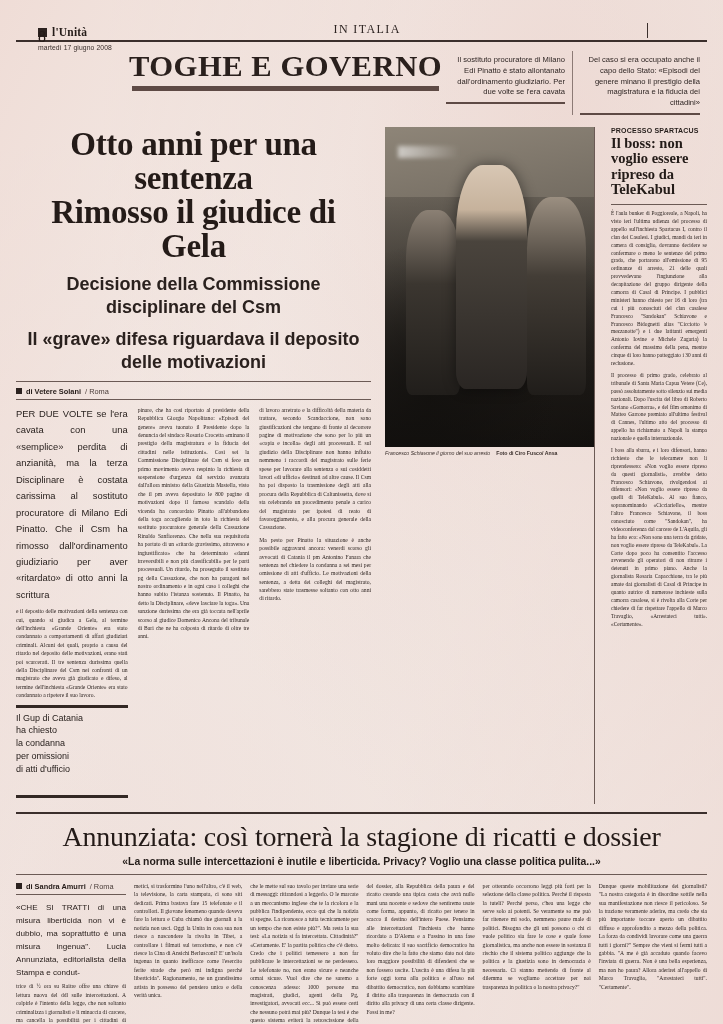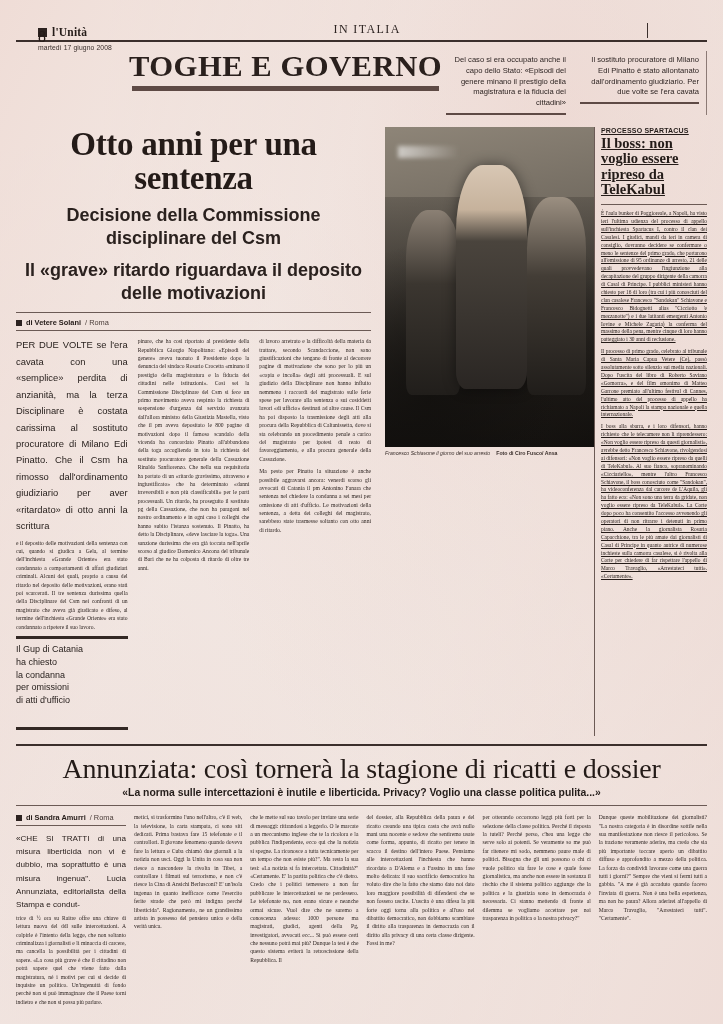--- a/index.html
+++ b/index.html
@@ -115,21 +115,21 @@
   .photo .man3 { position:absolute; right:4%; top:22%; width:28%; height:62%;
     background: linear-gradient(180deg,#9b8f81 0%, #433d36 40%, #201d1a 100%);
     border-radius:40% 40% 10% 10% / 26% 26% 6% 6%;
   }
   .photo .flashline { position:absolute; left:6%; top:6%; width:30%; height:4%;
     background:linear-gradient(90deg, rgba(255,255,255,.6), rgba(255,255,255,0)); filter:blur(2px);}
   .caption { font-family:"Liberation Sans",sans-serif; font-size:5.2px; font-style:italic; color:#3a2f2c; padding-top:3px; display:flex; gap:6px; }
   .caption b { font-style:normal; font-weight:bold; }
 
   
-  .rail { flex:0 0 113px; border-left:1px solid #6b5a55; padding-left:6px;text-decoration:underline; }
+  .rail { flex:0 0 113px; border-left:1px solid #6b5a55; padding-left:16px; }
   .rail-kicker { font-family:"Liberation Sans",sans-serif; font-weight:bold; font-size:7px; letter-spacing:.2px; color:#241d1a; }
   .rail-head { font-family:"Liberation Serif",serif; font-weight:bold; font-size:14.5px; line-height:1.08; color:#231b18; margin-top:2px; }
   .rail-rule { border-top:1px solid #6b5a55; margin:6px 0 5px 0; }
 
   
   .sep-heavy { border-top:2.4px solid #3b2f2c; margin:8px 0 0 0; }
   .art2 { margin-top:8px; }
   .head2 { font-family:"Liberation Serif",serif; font-size:28px; line-height:1.05; text-align:center; color:#241b18; letter-spacing:-.2px;}
   .subhead2 { font-family:"Liberation Sans",sans-serif; font-weight:bold; font-size:10.4px; text-align:center; margin-top:4px; color:#241d1a;}
   .art2-body { display:flex; gap:8px; margin-top:7px; }
@@ -153,37 +153,38 @@
     </div>
     <div class="mast-date">martedì 17 giugno 2008</div>
   </div>
 
   <div class="sectionband">
     <div class="kicker-wrap">
       <div class="kicker">TOGHE E GOVERNO</div>
       <div class="kicker-rule"></div>
     </div>
     <div class="summaries">
+      <div class="sumcol first">
+        <div>Il sostituto procuratore di Milano Edi Pinatto è stato allontanato dall'ordinamento giudiziario. Per due volte se l'era cavata</div>
+        <div class="sum-underline"></div>
+      </div>
       <div class="sumcol second">
         <div>Del caso si era occupato anche il capo dello Stato: «Episodi del genere minano il prestigio della magistratura e la fiducia dei cittadini»</div>
         <div class="sum-underline"></div>
       </div>
-      <div class="sumcol first">
-        <div>Il sostituto procuratore di Milano Edi Pinatto è stato allontanato dall'ordinamento giudiziario. Per due volte se l'era cavata</div>
-        <div class="sum-underline"></div>
-      </div>
     </div>
   </div>
 
   <div class="art1">
 
     <div class="art1-main">
       <div class="head1">Otto anni per una sentenza</div>
+      <div class="head1">Rimosso il giudice di Gela</div>
       <div class="subhead1">Decisione della Commissione disciplinare del Csm</div>
-      <div class="subhead1">Il «grave» ritardo riguardava il deposito delle motivazioni</div>
+      <div class="subhead1">Il «grave» difesa riguardava il deposito delle motivazioni</div>
       <div class="rule-thin"></div>
 
       <div class="byline">
         <span class="bsq"></span>
         <span>di Vetere Solani</span>
         <span class="loc">/ Roma</span>
       </div>
       <div class="byline-rule"></div>
 
       <div class="cols3">

